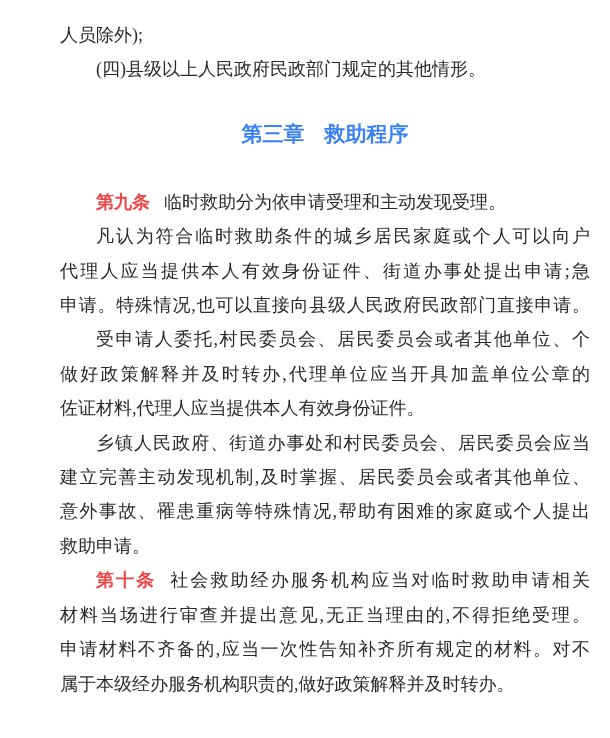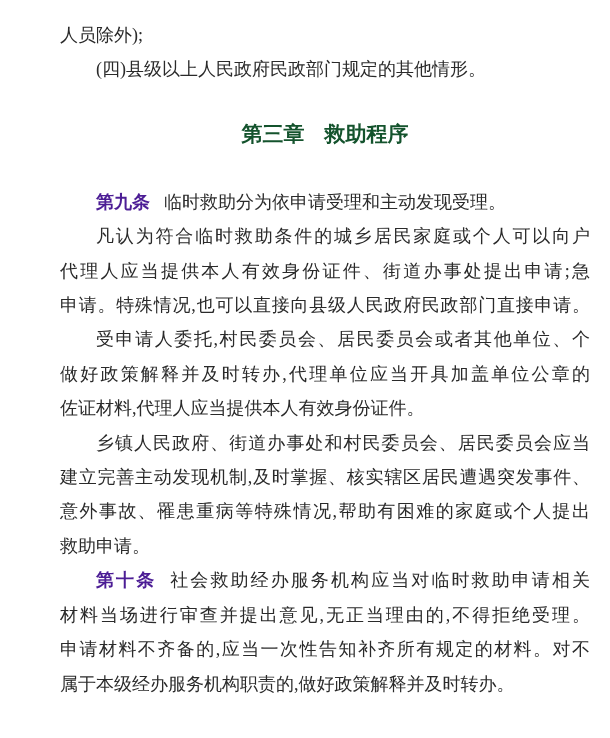--- a/index.html
+++ b/index.html
@@ -38,31 +38,31 @@
   .line.indent {
     text-indent: 36px;
   }
   .line.justify {
     text-align: justify;
     text-align-last: justify;
   }
   .article-no {
     font-family: "Liberation Sans", "DejaVu Sans", sans-serif;
     font-weight: bold;
-    color: #4c1d95;
+    color: #ef4444;
     margin-right: 14px;
   }
   .heading {
     margin: 29px 0 34px 0;
     text-align: center;
     font-family: "Liberation Sans", "DejaVu Sans", sans-serif;
     font-weight: bold;
     font-size: 21px;
     line-height: 35px;
-    color: #14532d;
+    color: #3b82f6;
   }
   .heading .heading-title {
     margin-left: 20px;
   }
 </style>
 </head>
 <body style="background: rgb(255, 255, 255);">
 
 <div class="page">
   <div id="doc" style="color: rgb(42, 42, 42);">
@@ -70,21 +70,21 @@
       <div class="line indent"><span>(四)县级以上人民政府民政部门规定的其他情形。</span></div>
       <div class="heading"><span>第三章</span><span class="heading-title">救助程序</span></div>
       <div class="line indent"><span class="article-no">第九条</span><span>临时救助分为依申请受理和主动发现受理。</span></div>
       <div class="line indent justify"><span>凡认为符合临时救助条件的城乡居民家庭或个人可以向户</span></div>
       <div class="line justify"><span>代理人应当提供本人有效身份证件、街道办事处提出申请;急</span></div>
       <div class="line justify"><span>申请。特殊情况,也可以直接向县级人民政府民政部门直接申请。</span></div>
       <div class="line indent justify"><span>受申请人委托,村民委员会、居民委员会或者其他单位、个</span></div>
       <div class="line justify"><span>做好政策解释并及时转办,代理单位应当开具加盖单位公章的</span></div>
       <div class="line"><span>佐证材料,代理人应当提供本人有效身份证件。</span></div>
       <div class="line indent justify"><span>乡镇人民政府、街道办事处和村民委员会、居民委员会应当</span></div>
-      <div class="line justify"><span>建立完善主动发现机制,及时掌握、核实辖区居民遭遇突发事件、</span></div>
+      <div class="line justify"><span>建立完善主动发现机制,及时掌握、居民委员会或者其他单位、</span></div>
       <div class="line justify"><span>意外事故、罹患重病等特殊情况,帮助有困难的家庭或个人提出</span></div>
       <div class="line"><span>救助申请。</span></div>
       <div class="line indent justify"><span class="article-no">第十条</span><span>社会救助经办服务机构应当对临时救助申请相关</span></div>
       <div class="line justify"><span>材料当场进行审查并提出意见,无正当理由的,不得拒绝受理。</span></div>
       <div class="line justify"><span>申请材料不齐备的,应当一次性告知补齐所有规定的材料。对不</span></div>
       <div class="line"><span>属于本级经办服务机构职责的,做好政策解释并及时转办。</span></div>
     </div>
 </div>
 
 </body></html>

